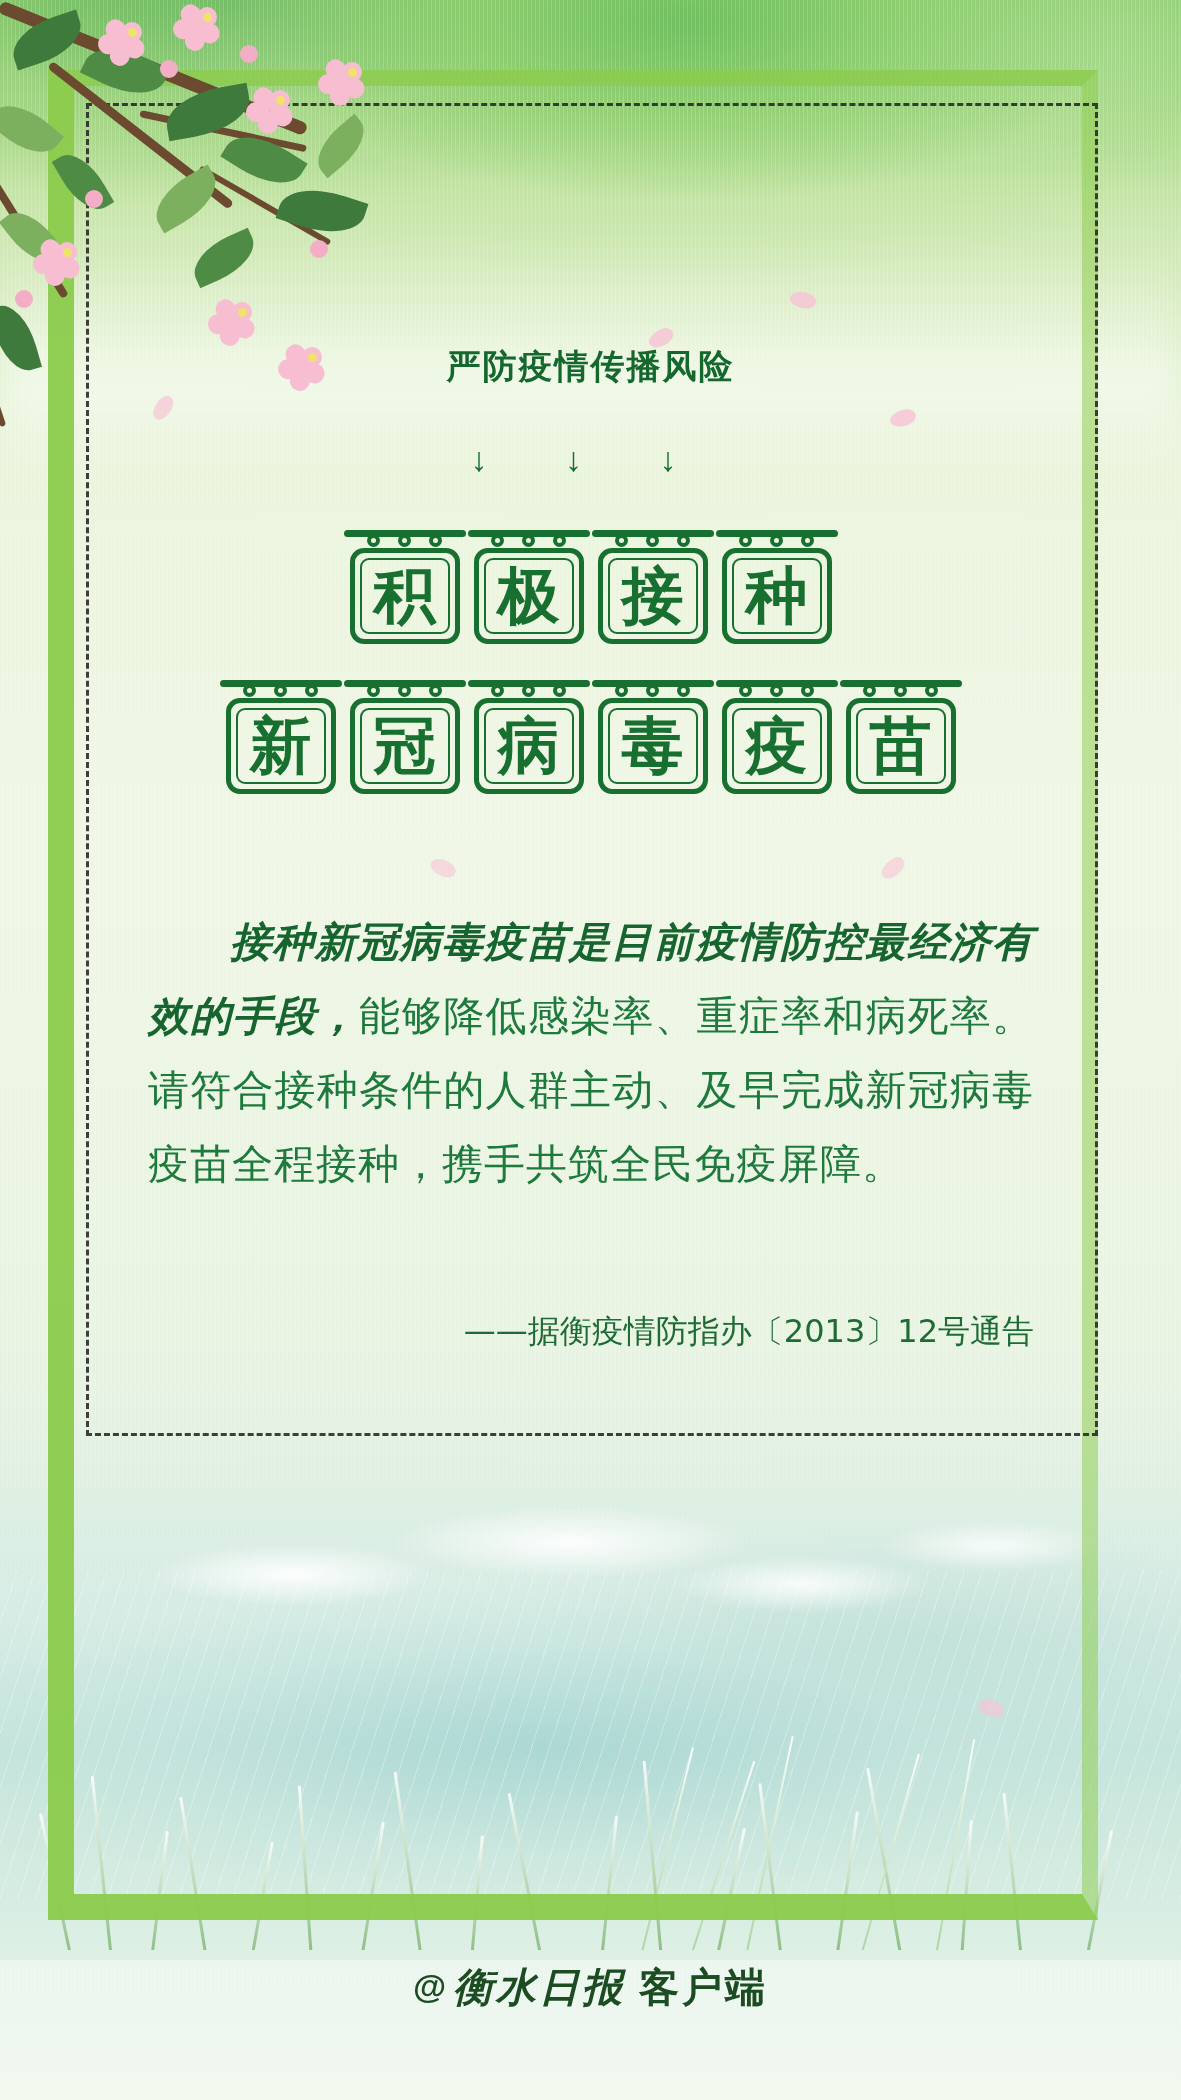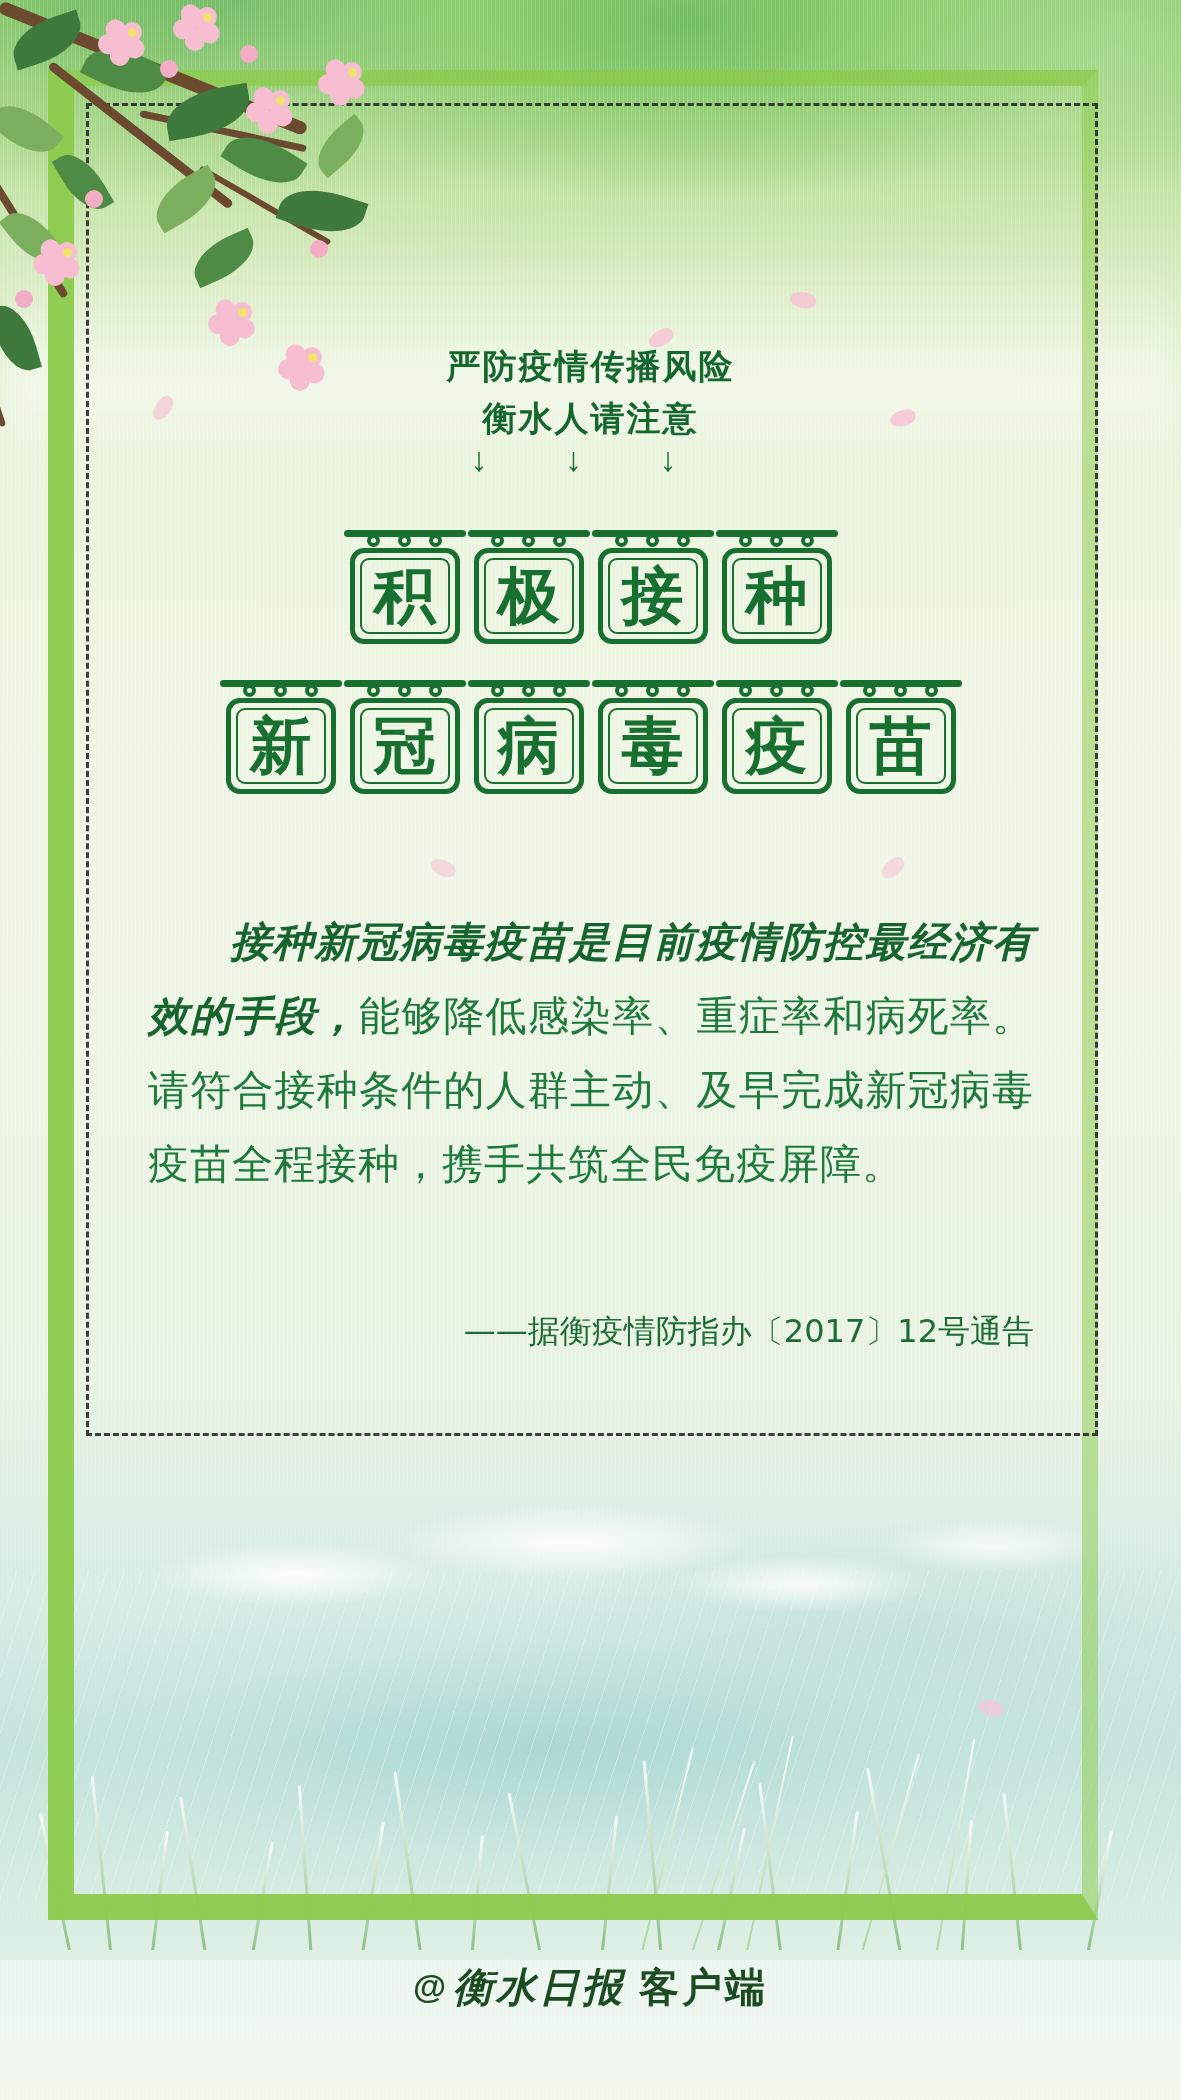--- a/index.html
+++ b/index.html
@@ -484,21 +484,20 @@
   <div class="falling-petal" style="left:648px; top:330px; transform:rotate(-24deg);"></div>
   <div class="falling-petal" style="left:790px; top:292px; transform:rotate(18deg);"></div>
   <div class="falling-petal" style="left:890px; top:410px; transform:rotate(-10deg);"></div>
   <div class="falling-petal" style="left:430px; top:860px; transform:rotate(30deg); opacity:0.6;"></div>
   <div class="falling-petal" style="left:880px; top:860px; transform:rotate(-35deg); opacity:0.6;"></div>
   <div class="falling-petal" style="left:978px; top:1700px; transform:rotate(22deg); opacity:0.7;"></div>
   <div class="falling-petal" style="left:150px; top:400px; transform:rotate(-50deg); opacity:0.7;"></div>
 
   <div class="subhead">
     <div>严防疫情传播风险</div>
-    <div>衡水人请注意</div>
   </div>
   <div class="arrows">↓ ↓ ↓</div>
 
   <div class="signs row1">
     <div class="sign">
       <div class="bar"></div>
       <div class="hooks">
           <span class="hook"></span>
           <span class="hook"></span>
           <span class="hook"></span>
@@ -616,19 +615,19 @@
         </div>
       <div class="plate">
         <span class="inner"></span>
         <span class="ch">苗</span>
       </div>
     </div>
   </div>
 
   <div class="body-text"><b>接种新冠病毒疫苗是目前疫情防控最经济有效的手段，</b><span>能够降低感染率、重症率和病死率。请符合接种条件的人群主动、及早完成新冠病毒疫苗全程接种，携手共筑全民免疫屏障。</span></div>
 
-  <div class="source">——据衡疫情防指办〔2017〕12号通告</div>
+  <div class="source">——据衡疫情防指办〔2013〕12号通告</div>
 
   <div class="footer">
     <span class="at">@</span><span class="brand">衡水日报</span><span class="client">客户端</span>
   </div>
 
 </div>
 
 </body></html>

